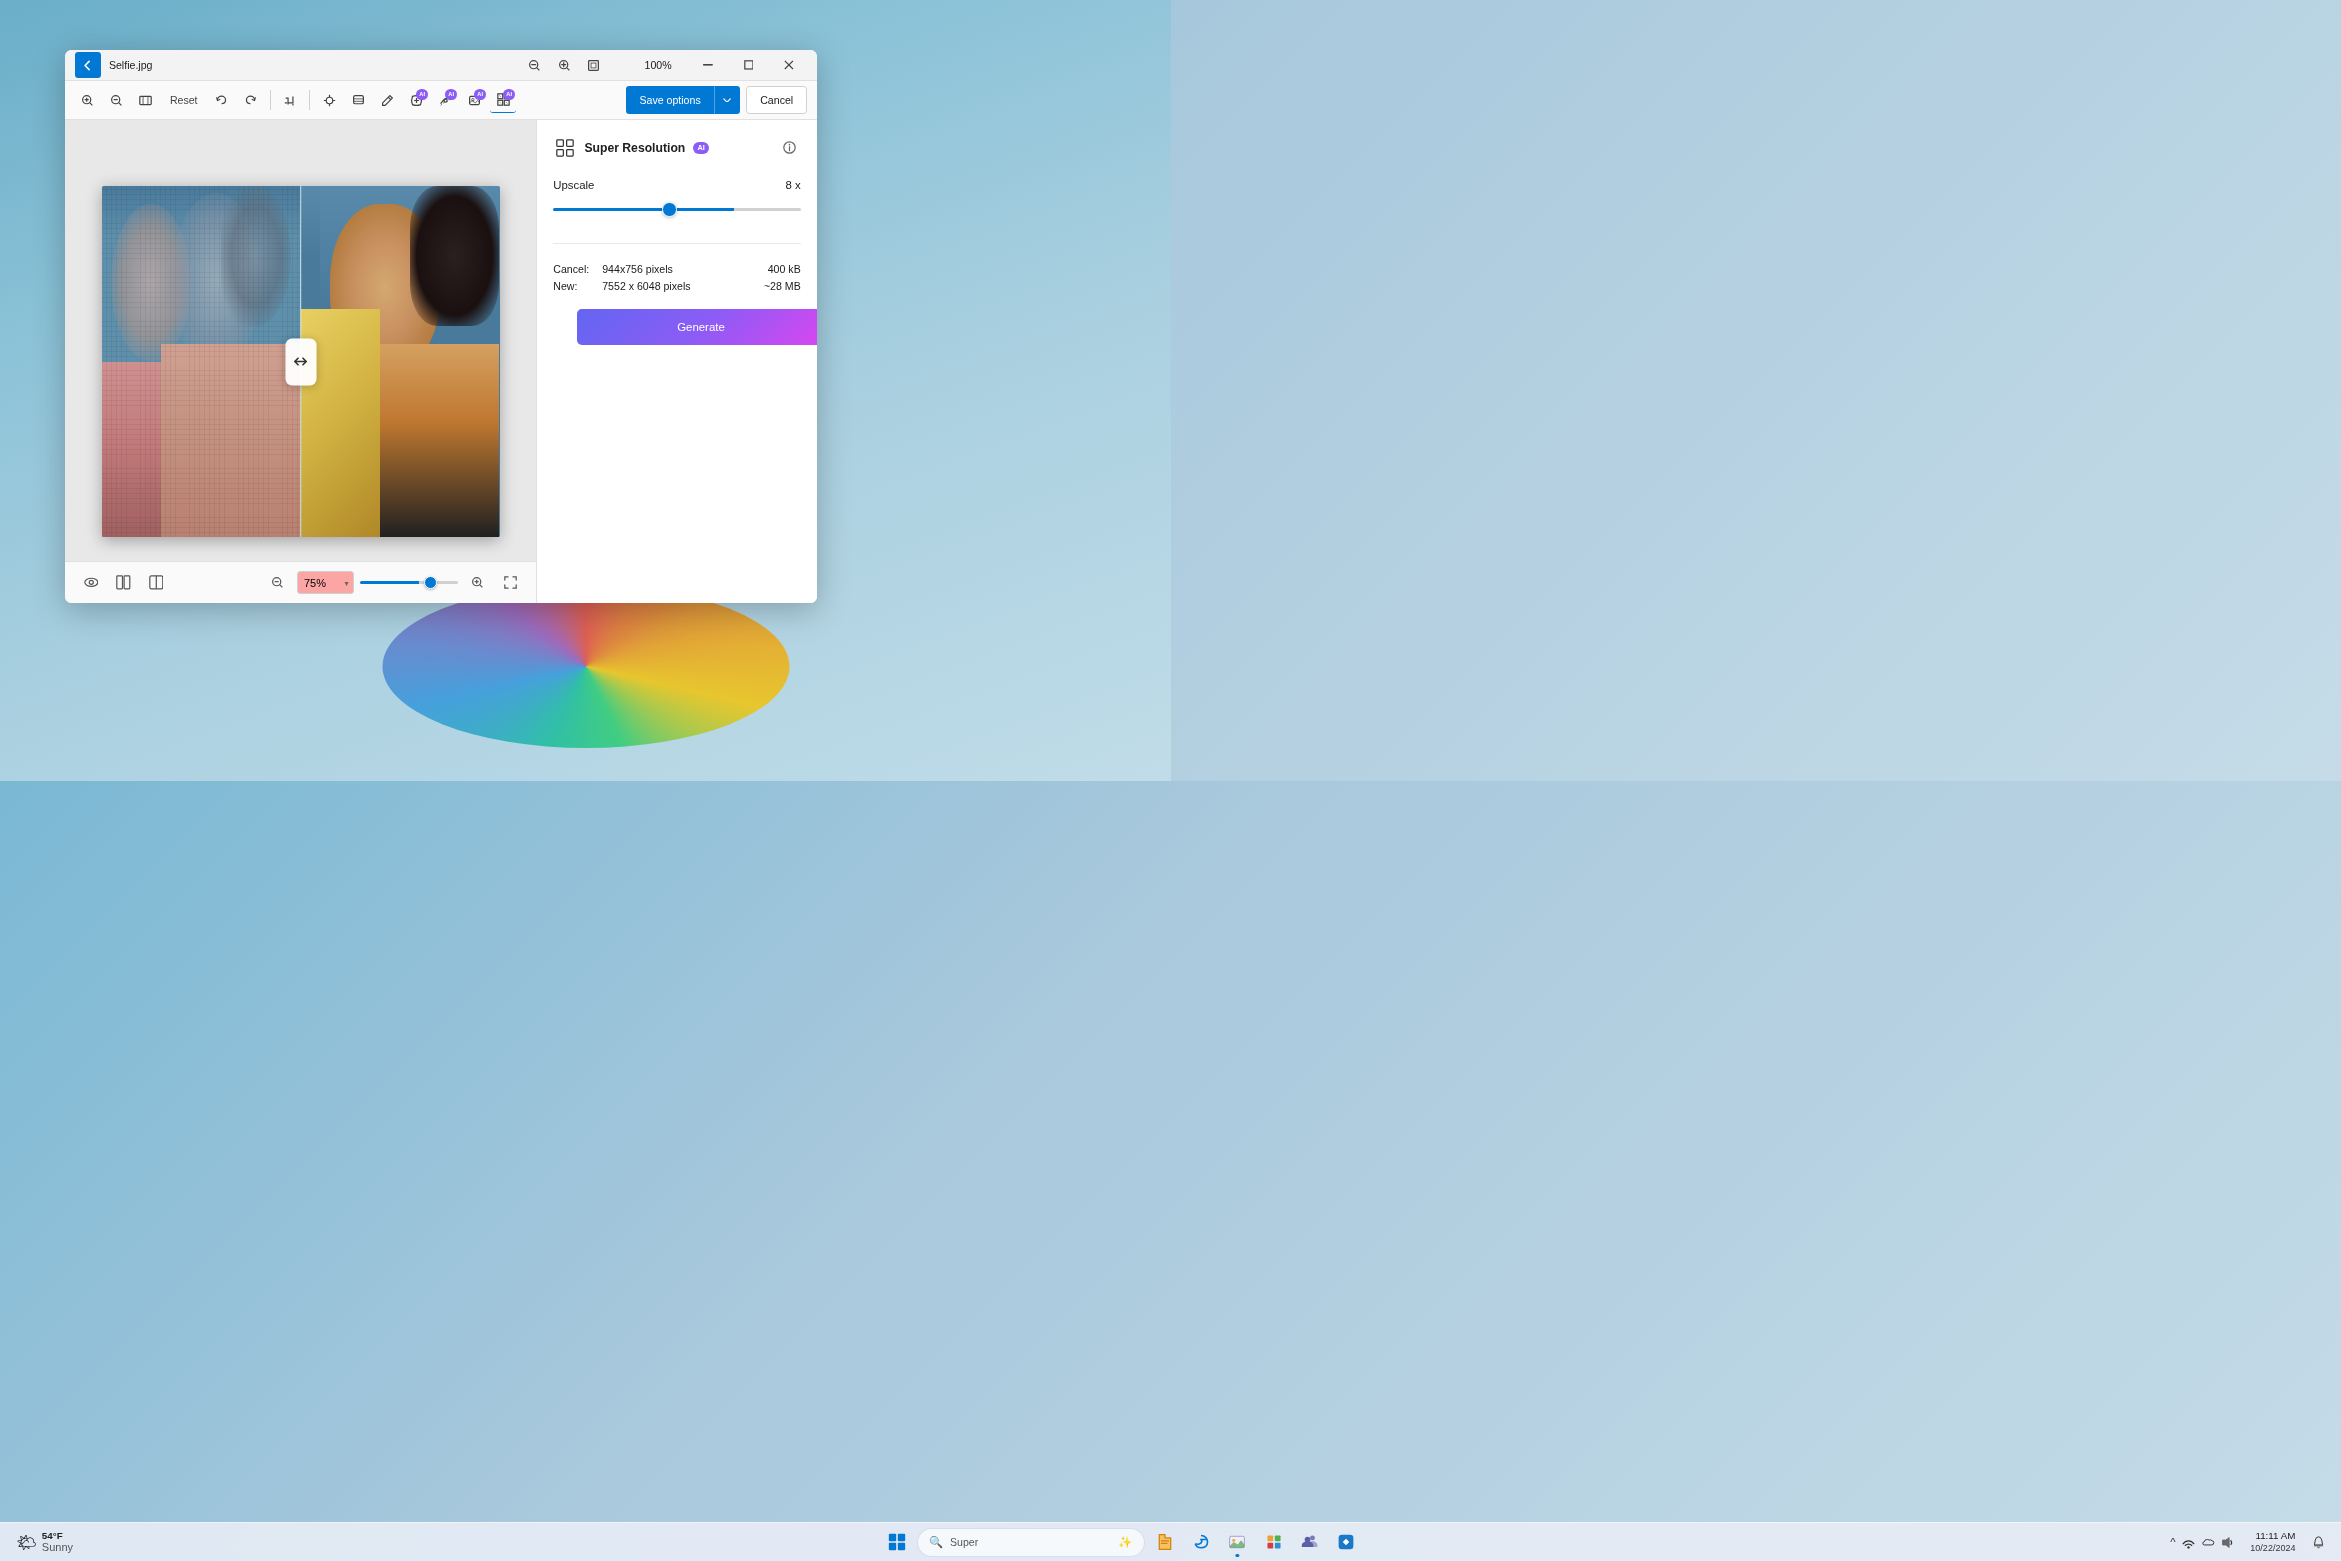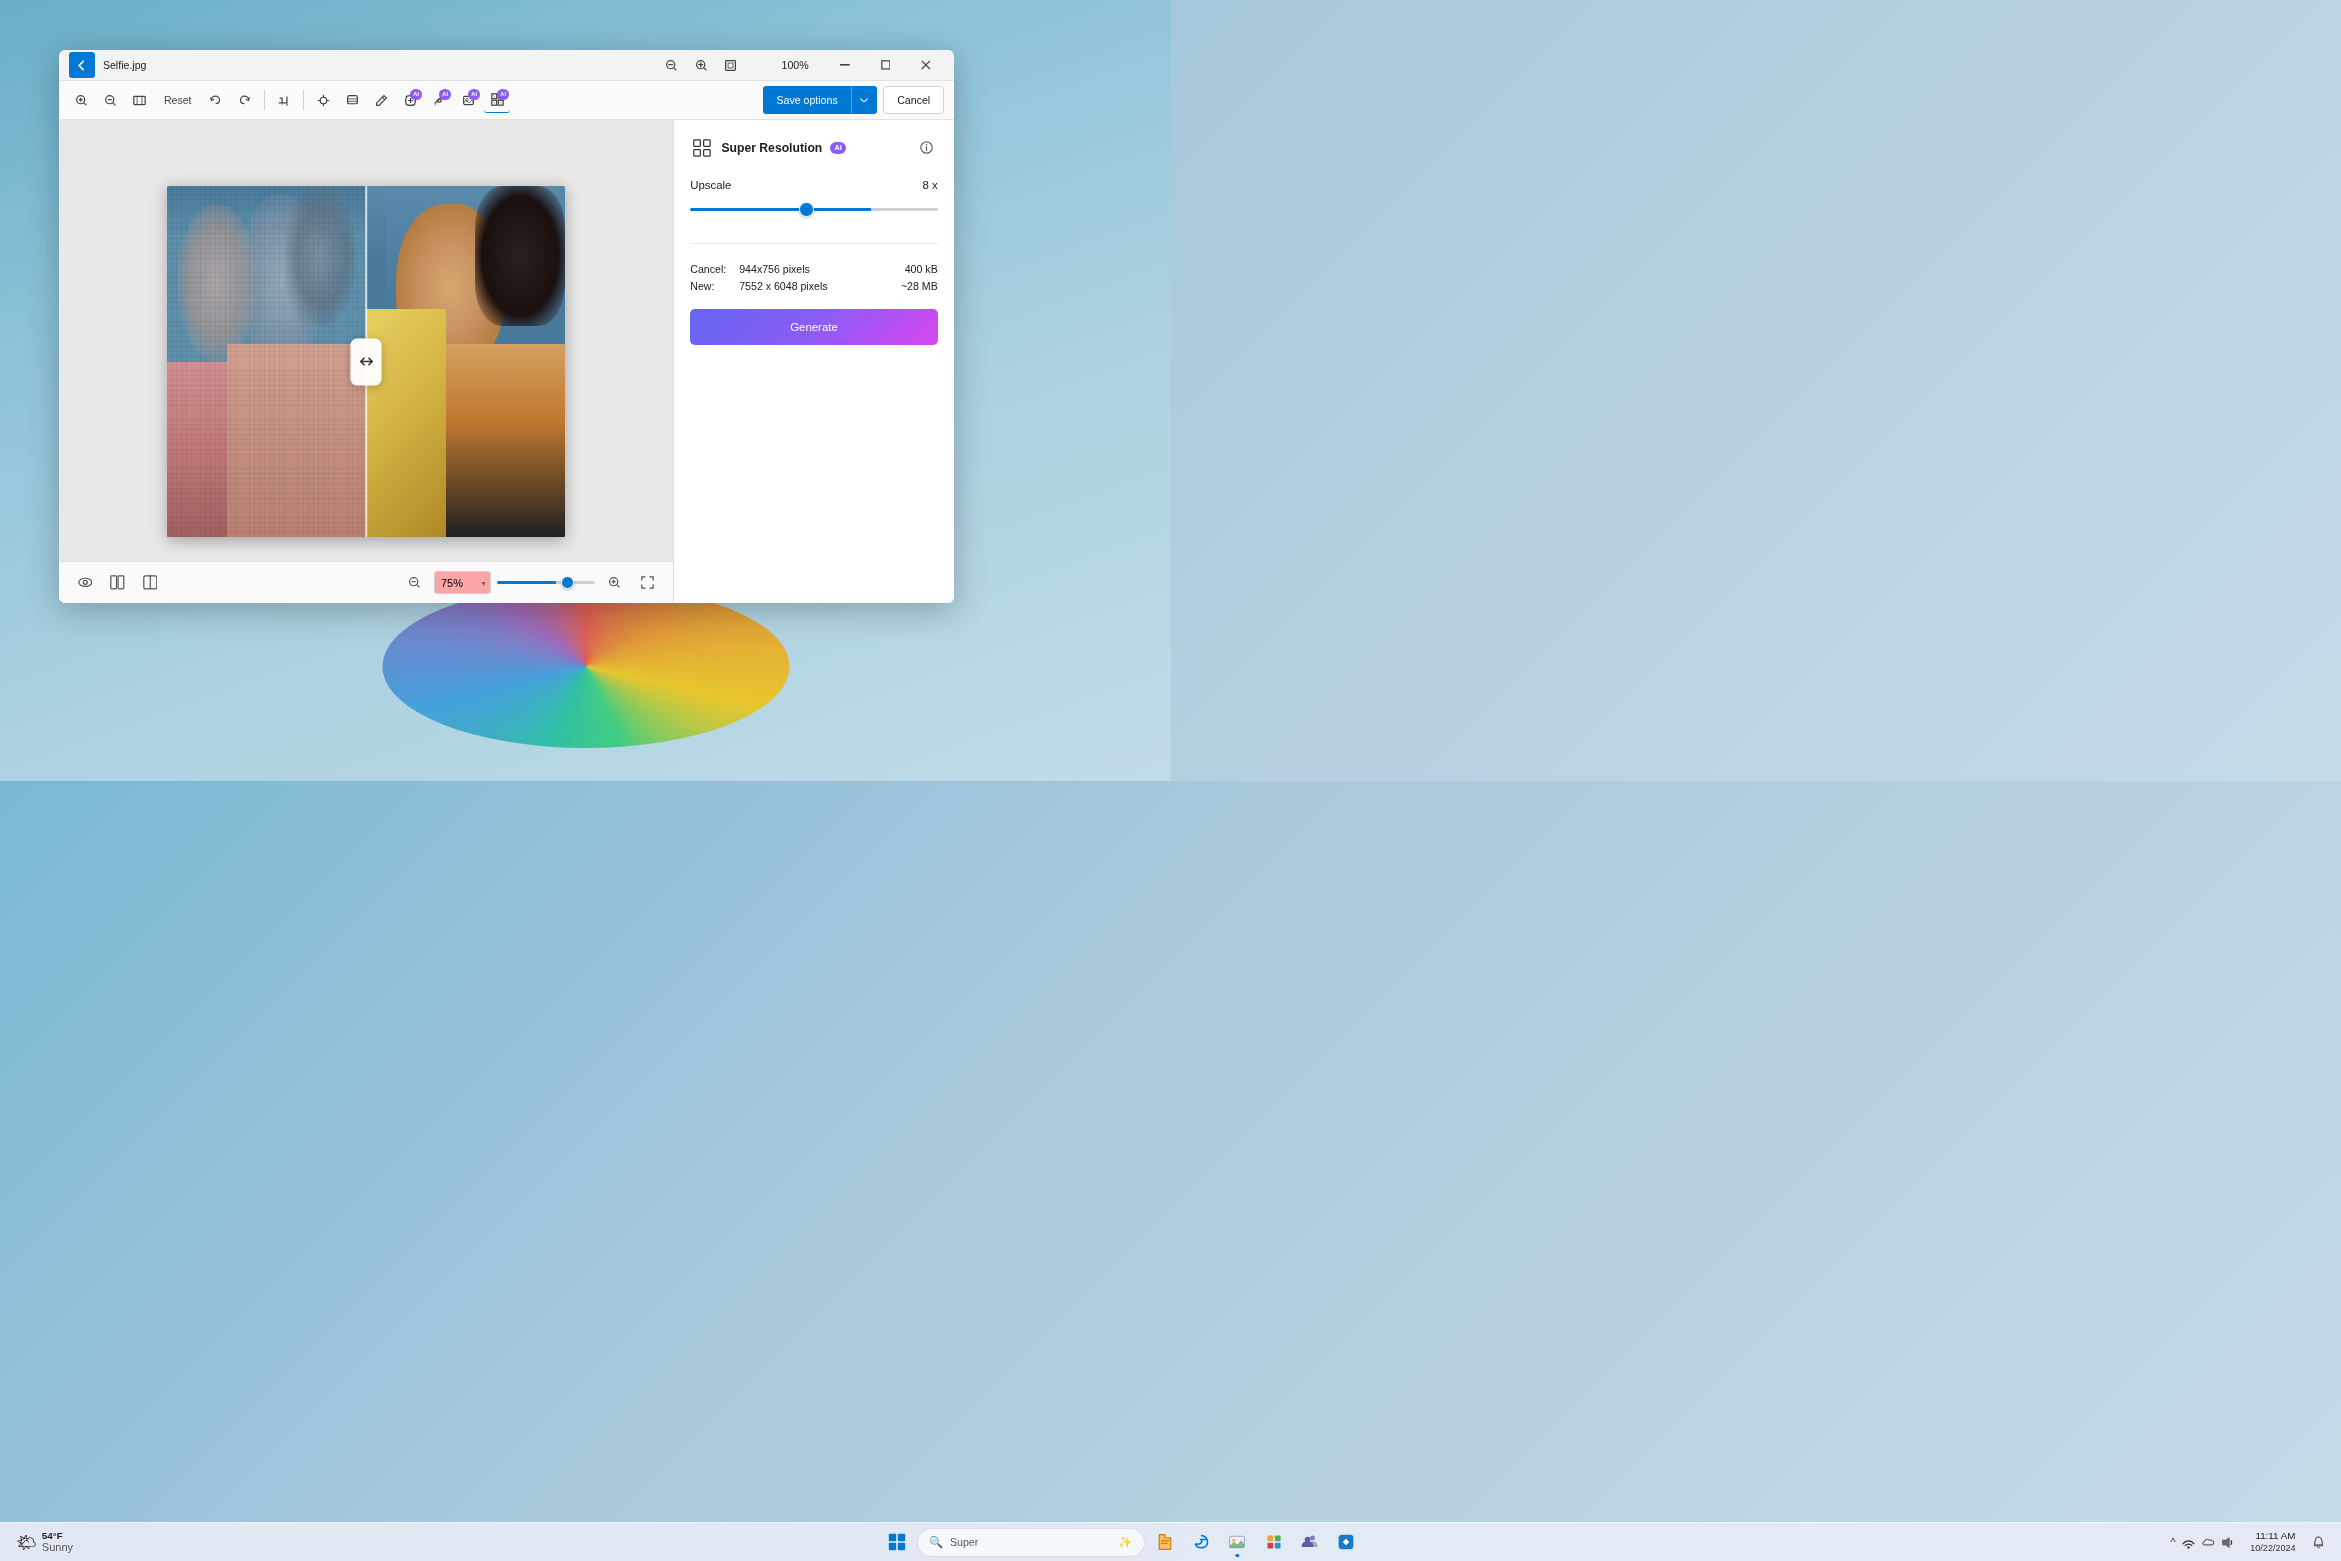--- a/index.html
+++ b/index.html
@@ -33,22 +33,22 @@
         #e74c3c, #e67e22, #f1c40f, #2ecc71, #1abc9c, #3498db, #9b59b6, #e74c3c
       );
       opacity: 0.85;
       filter: blur(0px);
     }
 
     
     .app-window {
       position: absolute;
       top: 50px;
-      left: 59px;
-      width: 895px;
+      left: 65px;
+      width: 752px;
       height: 553px;
       background: #ffffff;
       border-radius: 6.5px;
       box-shadow: 0 6.5px 33px rgba(0,0,0,0.25);
       display: flex;
       flex-direction: column;
       overflow: hidden;
     }
 
     
@@ -494,20 +494,21 @@
       width: 100%;
       height: 36px;
       background: linear-gradient(135deg, #6366f1 0%, #8b5cf6 50%, #d946ef 100%);
       color: white;
       border: none;
       border-radius: 4.9px;
       font-size: 11.4px;
       font-weight: 500;
       cursor: pointer;
       transition: opacity 0.2s;
+      margin-left: 24px;
     }
 
     
     .taskbar {
       position: fixed;
       bottom: 0;
       left: 0;
       right: 0;
       height: 39px;
       background: rgba(230, 235, 245, 0.92);

